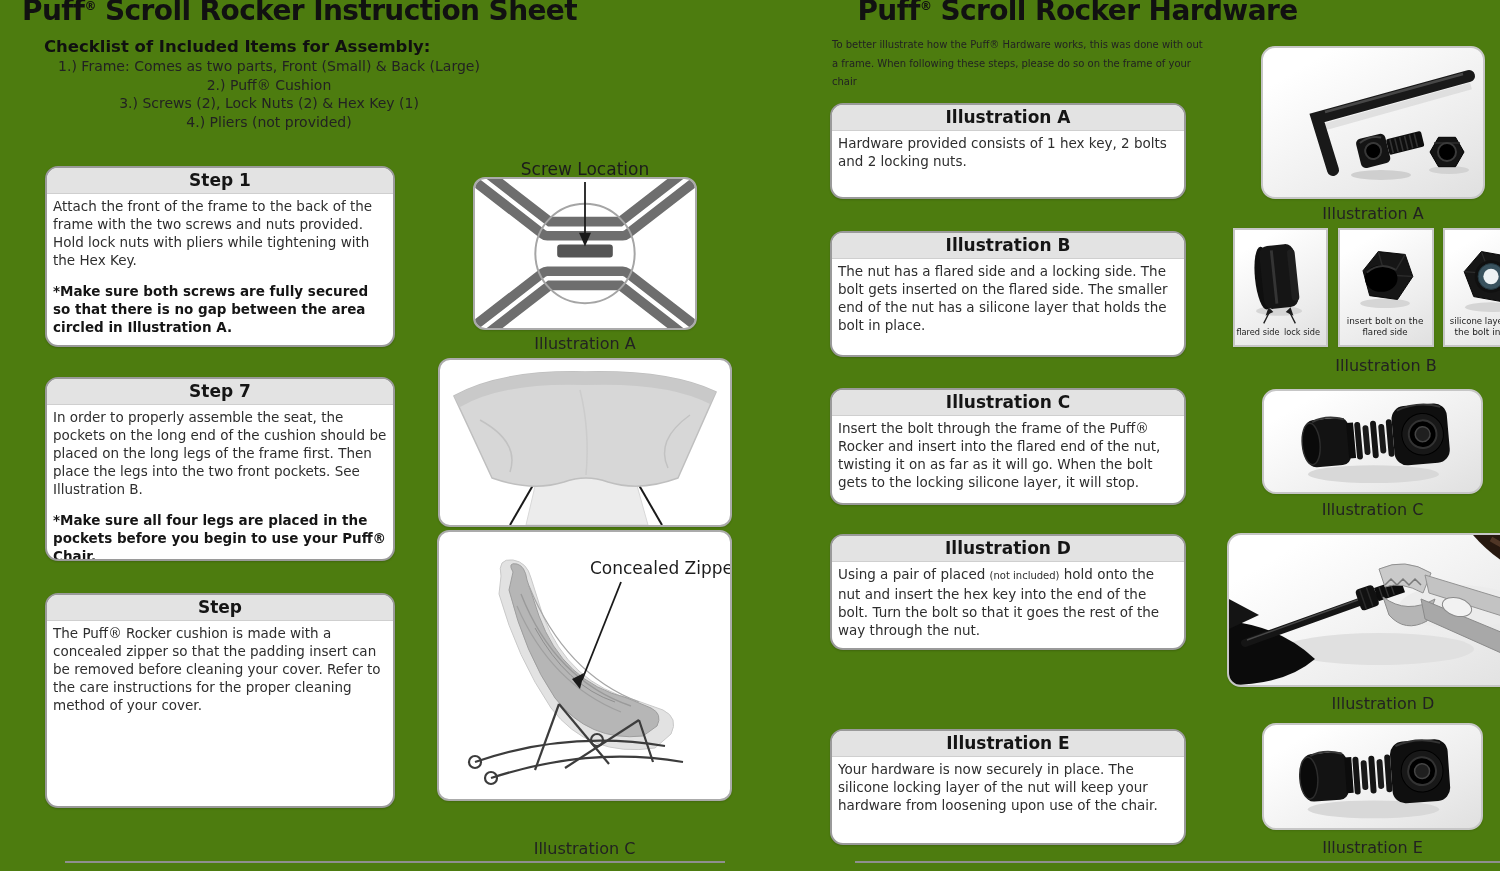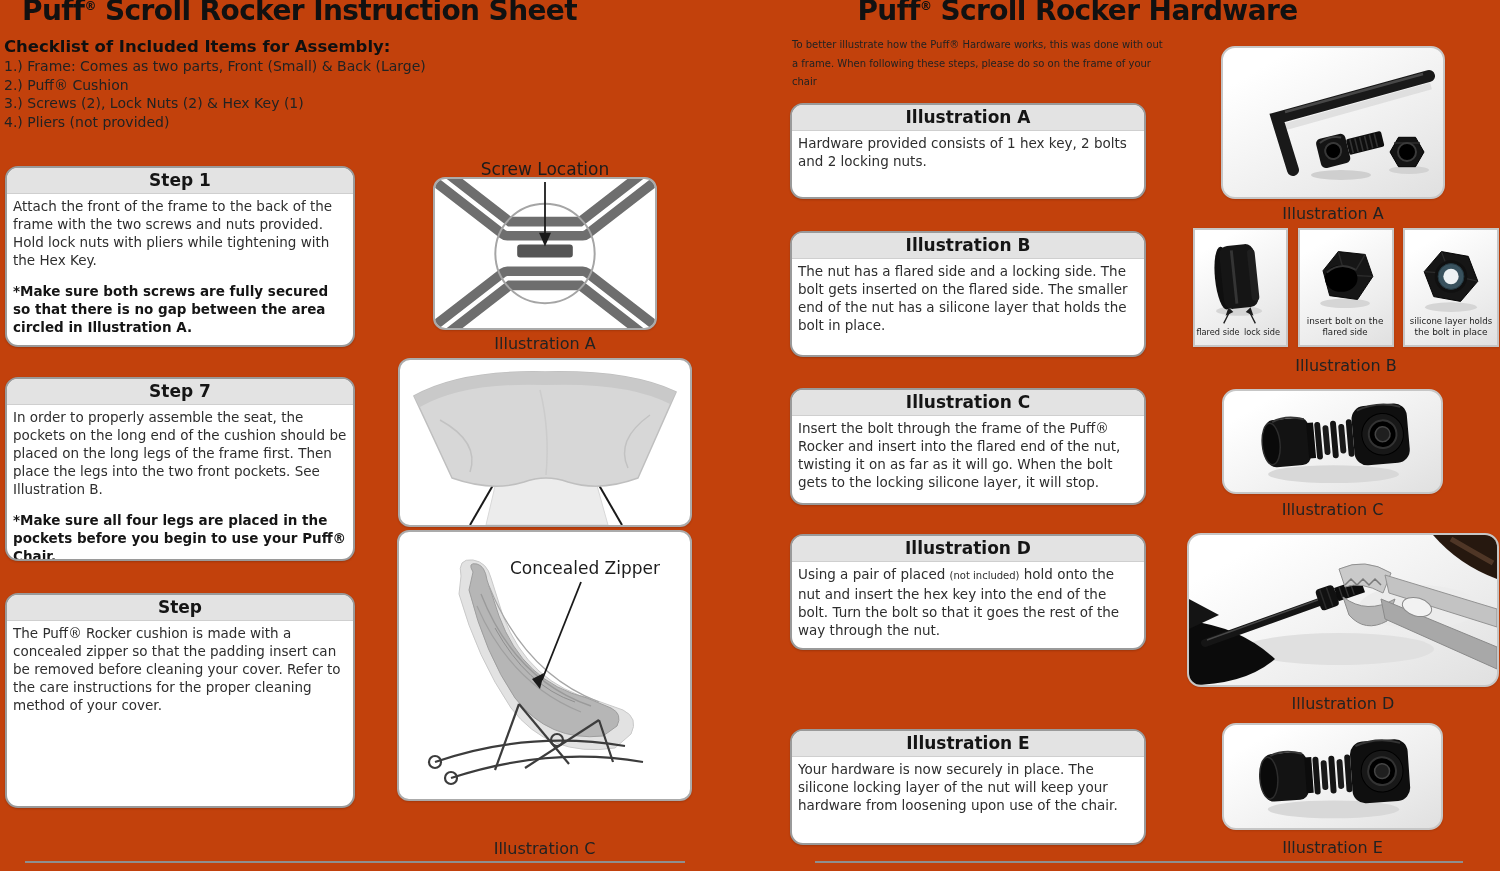--- a/index.html
+++ b/index.html
@@ -1,18 +1,18 @@
 <!DOCTYPE html>
 <html><head>
 <meta charset="utf-8">
 <style>
   html,body{margin:0;padding:0;background:#fff;}
-  .page{position:relative;width:1500px;height:871px;background:#c2410c;overflow:hidden;
+  .page{position:relative;width:1500px;height:871px;background:#4d7c0f;overflow:hidden;
         font-family:"DejaVu Sans","Liberation Sans",sans-serif;color:#2e2e2e;}
-  .abs{position:absolute;}
+  .abs{position:absolute;margin-left:40px;}
   .big-title{font-weight:bold;color:#111;font-size:28px;letter-spacing:-0.6px;white-space:nowrap;}
   sup.reg{font-size:12px;}
   .check-head{font-weight:bold;font-size:16.5px;color:#101010;}
   .check-items div{font-size:14px;line-height:18.5px;color:#222;}
   .ibox{border:2px solid #9a9a9a;border-radius:13px;background:#fff;box-sizing:border-box;overflow:hidden;
         box-shadow:0 1px 2px rgba(0,0,0,.18);}
   .ibox-h{background:#e3e3e3;border-bottom:1px solid #cfcfcf;text-align:center;font-weight:bold;
           font-size:17px;color:#151515;padding:2px 0 3px 0;}
   .ibox-b{padding:3px 6px 0 6px;font-size:13.5px;line-height:18px;color:#2e2e2e;}
   .note{font-weight:bold;margin-top:13px;color:#151515;}
@@ -30,21 +30,21 @@
   svg text{font-family:"DejaVu Sans","Liberation Sans",sans-serif;fill:#1c1c1c;}
 </style>
 </head>
 <body>
 
 <div class="page">
 
   <h1 class="abs big-title" style="left:22px;top:-6px;margin:0;"><span>Puff</span><sup class="reg">®</sup><span> Scroll Rocker Instruction Sheet</span></h1>
 
   <div class="abs check-head" style="left:4px;top:37px;">Checklist of Included Items for Assembly:</div>
-  <div class="abs check-items" style="left:4px;top:57px;width:450px;">
+  <div class="abs check-items" style="left:4px;top:57px;width:450px;text-align:center;">
     <div>1.) Frame: Comes as two parts, Front (Small) &amp; Back (Large)</div>
     <div>2.) Puff® Cushion</div>
     <div>3.) Screws (2), Lock Nuts (2) &amp; Hex Key (1)</div>
     <div>4.) Pliers (not provided)</div>
   </div>
 
   <div class="abs ibox" style="left:5px;top:166px;width:350px;height:181px;">
     <div class="ibox-h">Step 1</div>
     <div class="ibox-b">
       <div>Attach the front of the frame to the back of the frame with the two screws and nuts provided. Hold lock nuts with pliers while tightening with the Hex Key.</div>

